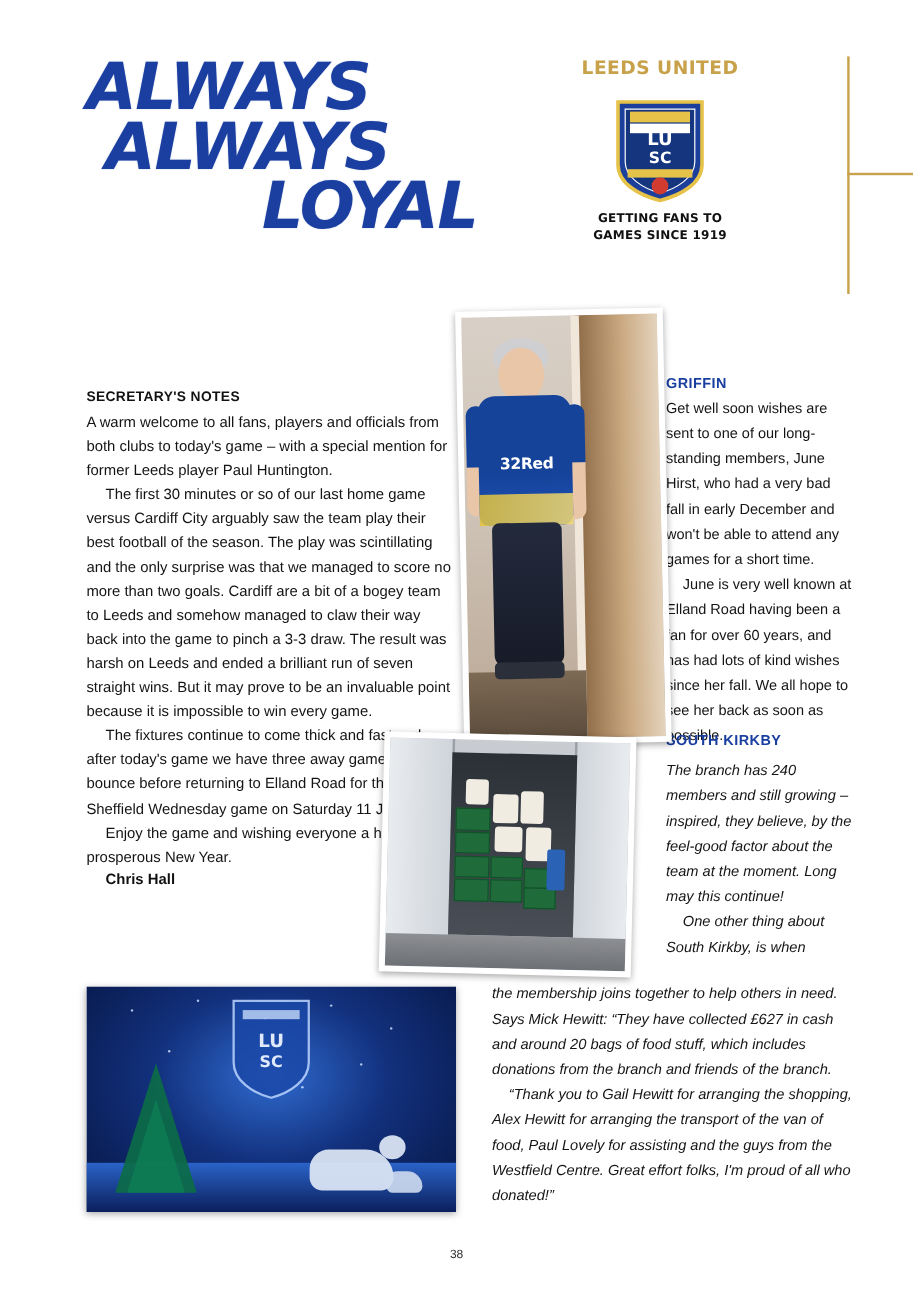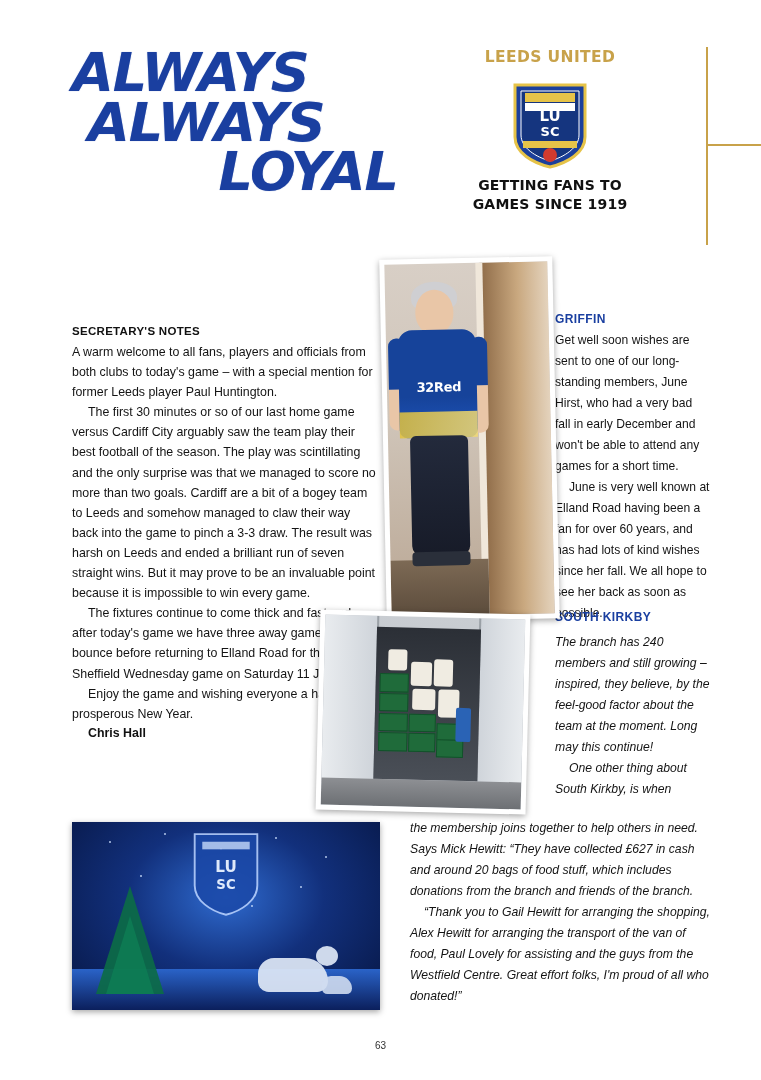--- a/index.html
+++ b/index.html
@@ -72,21 +72,21 @@
   .crest {
     width: 78px;
     height: 88px;
     position: relative;
   }
   .crest svg { display:block; }
   .club-header .tagline {
     margin-top: 7px;
     font-family: "DejaVu Sans", sans-serif;
     font-weight: bold;
-    font-size: 14px;
+    font-size: 10px;
     color: #111;
     line-height: 1.35;
     letter-spacing: 0.2px;
   }
 
   
   .bracket {
     position: absolute;
     left: 706px;
     top: 47px;
@@ -511,14 +511,14 @@
         </svg>
       </div>
       <div class="xmas-ground"></div>
       <div class="xmas-tree"></div>
       <div class="xmas-tree2"></div>
       <div class="bear"></div>
       <div class="cub"></div>
     </div>
   </div>
 
-  <div class="page-num">63</div>
+  <div class="page-num">38</div>
 </div>
 
 </body></html>

